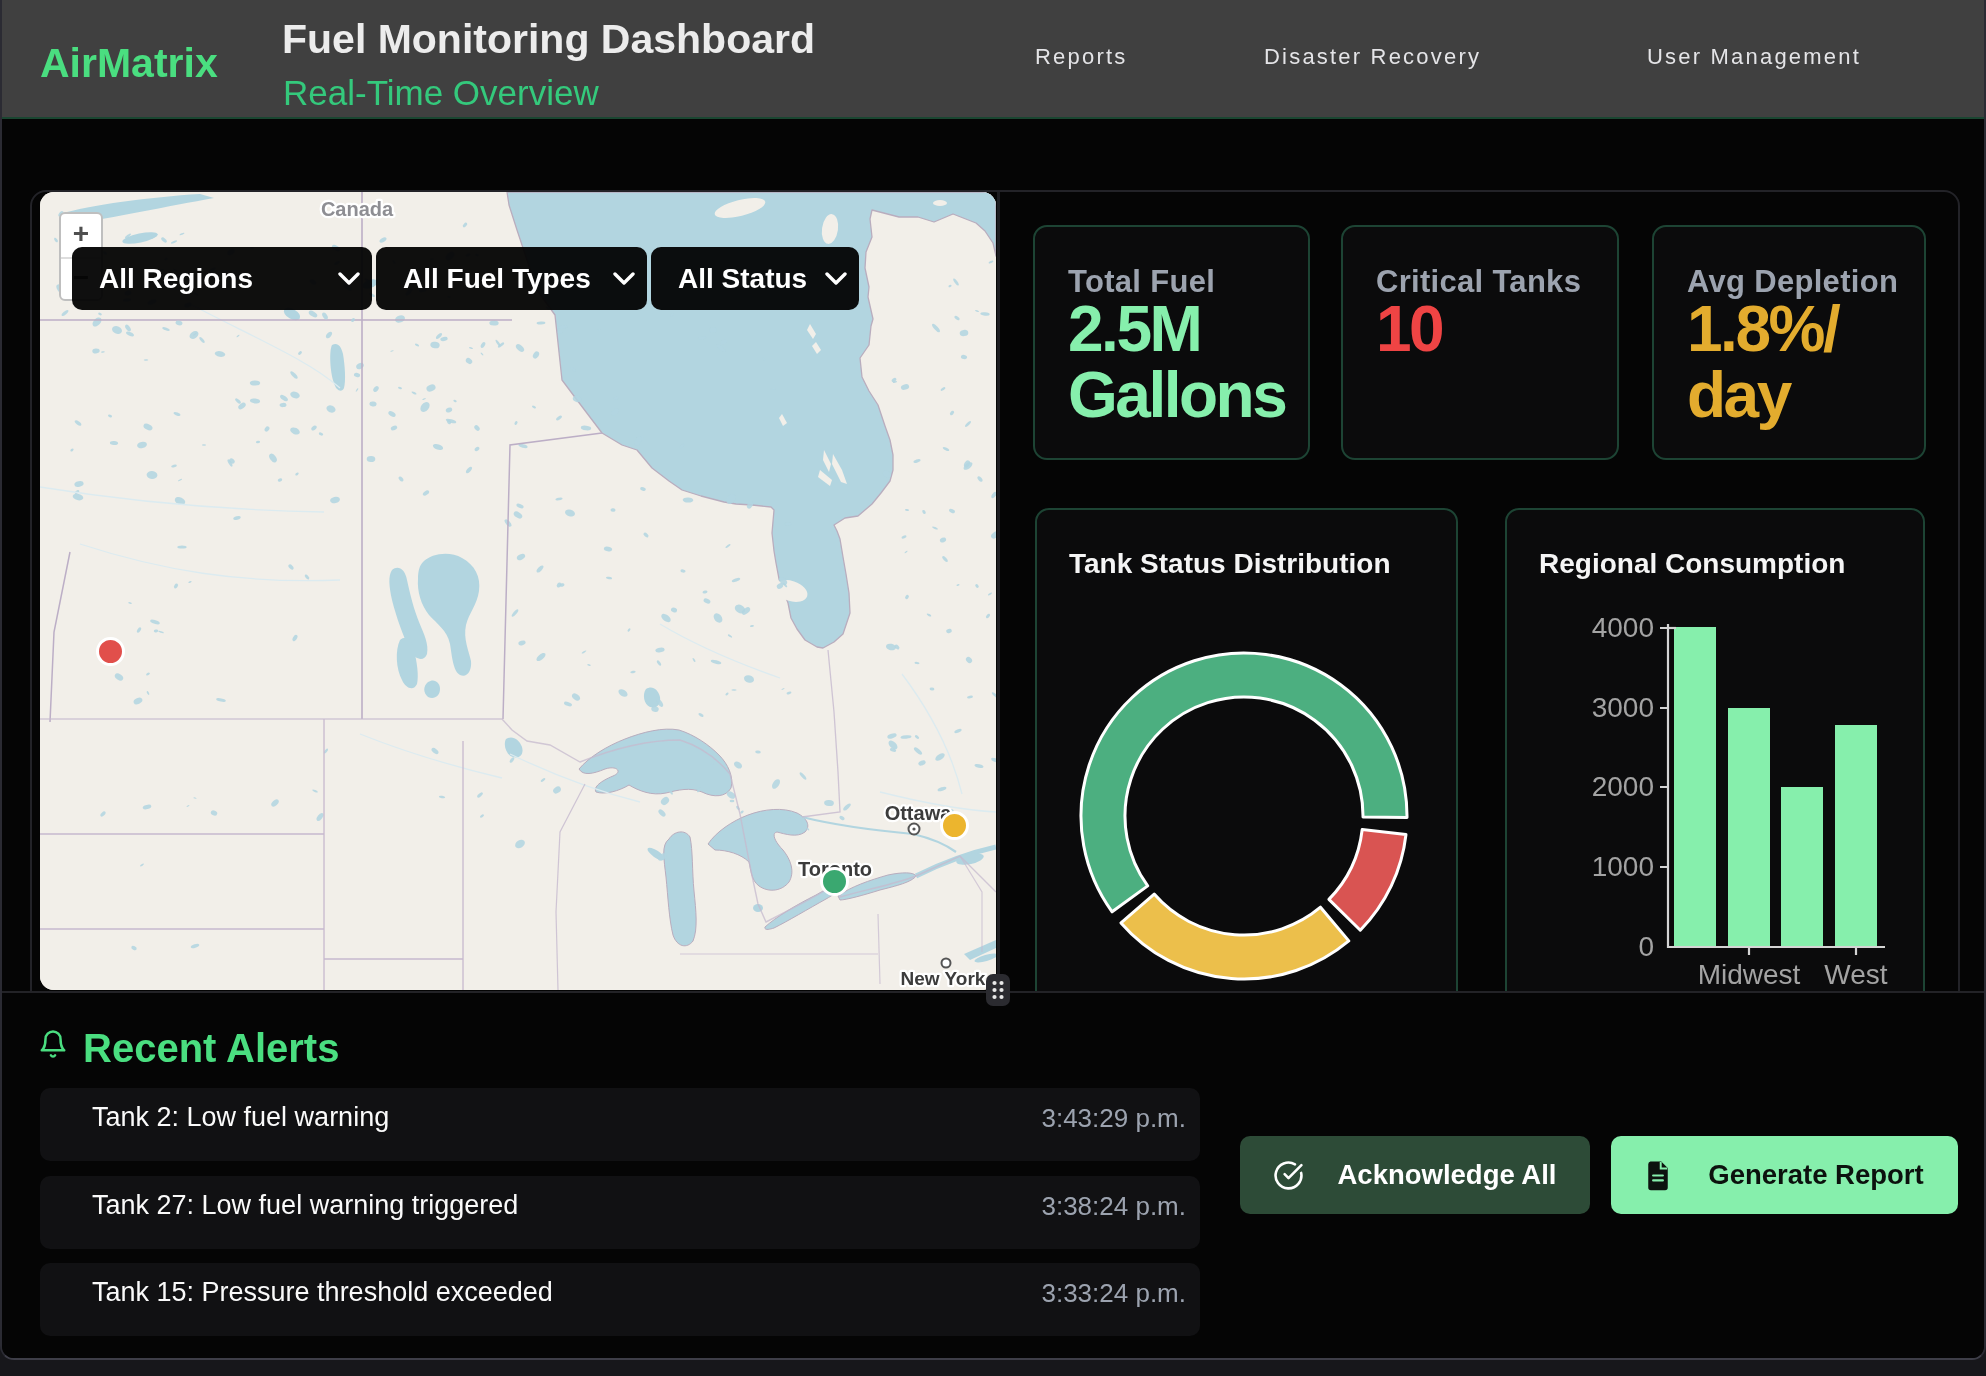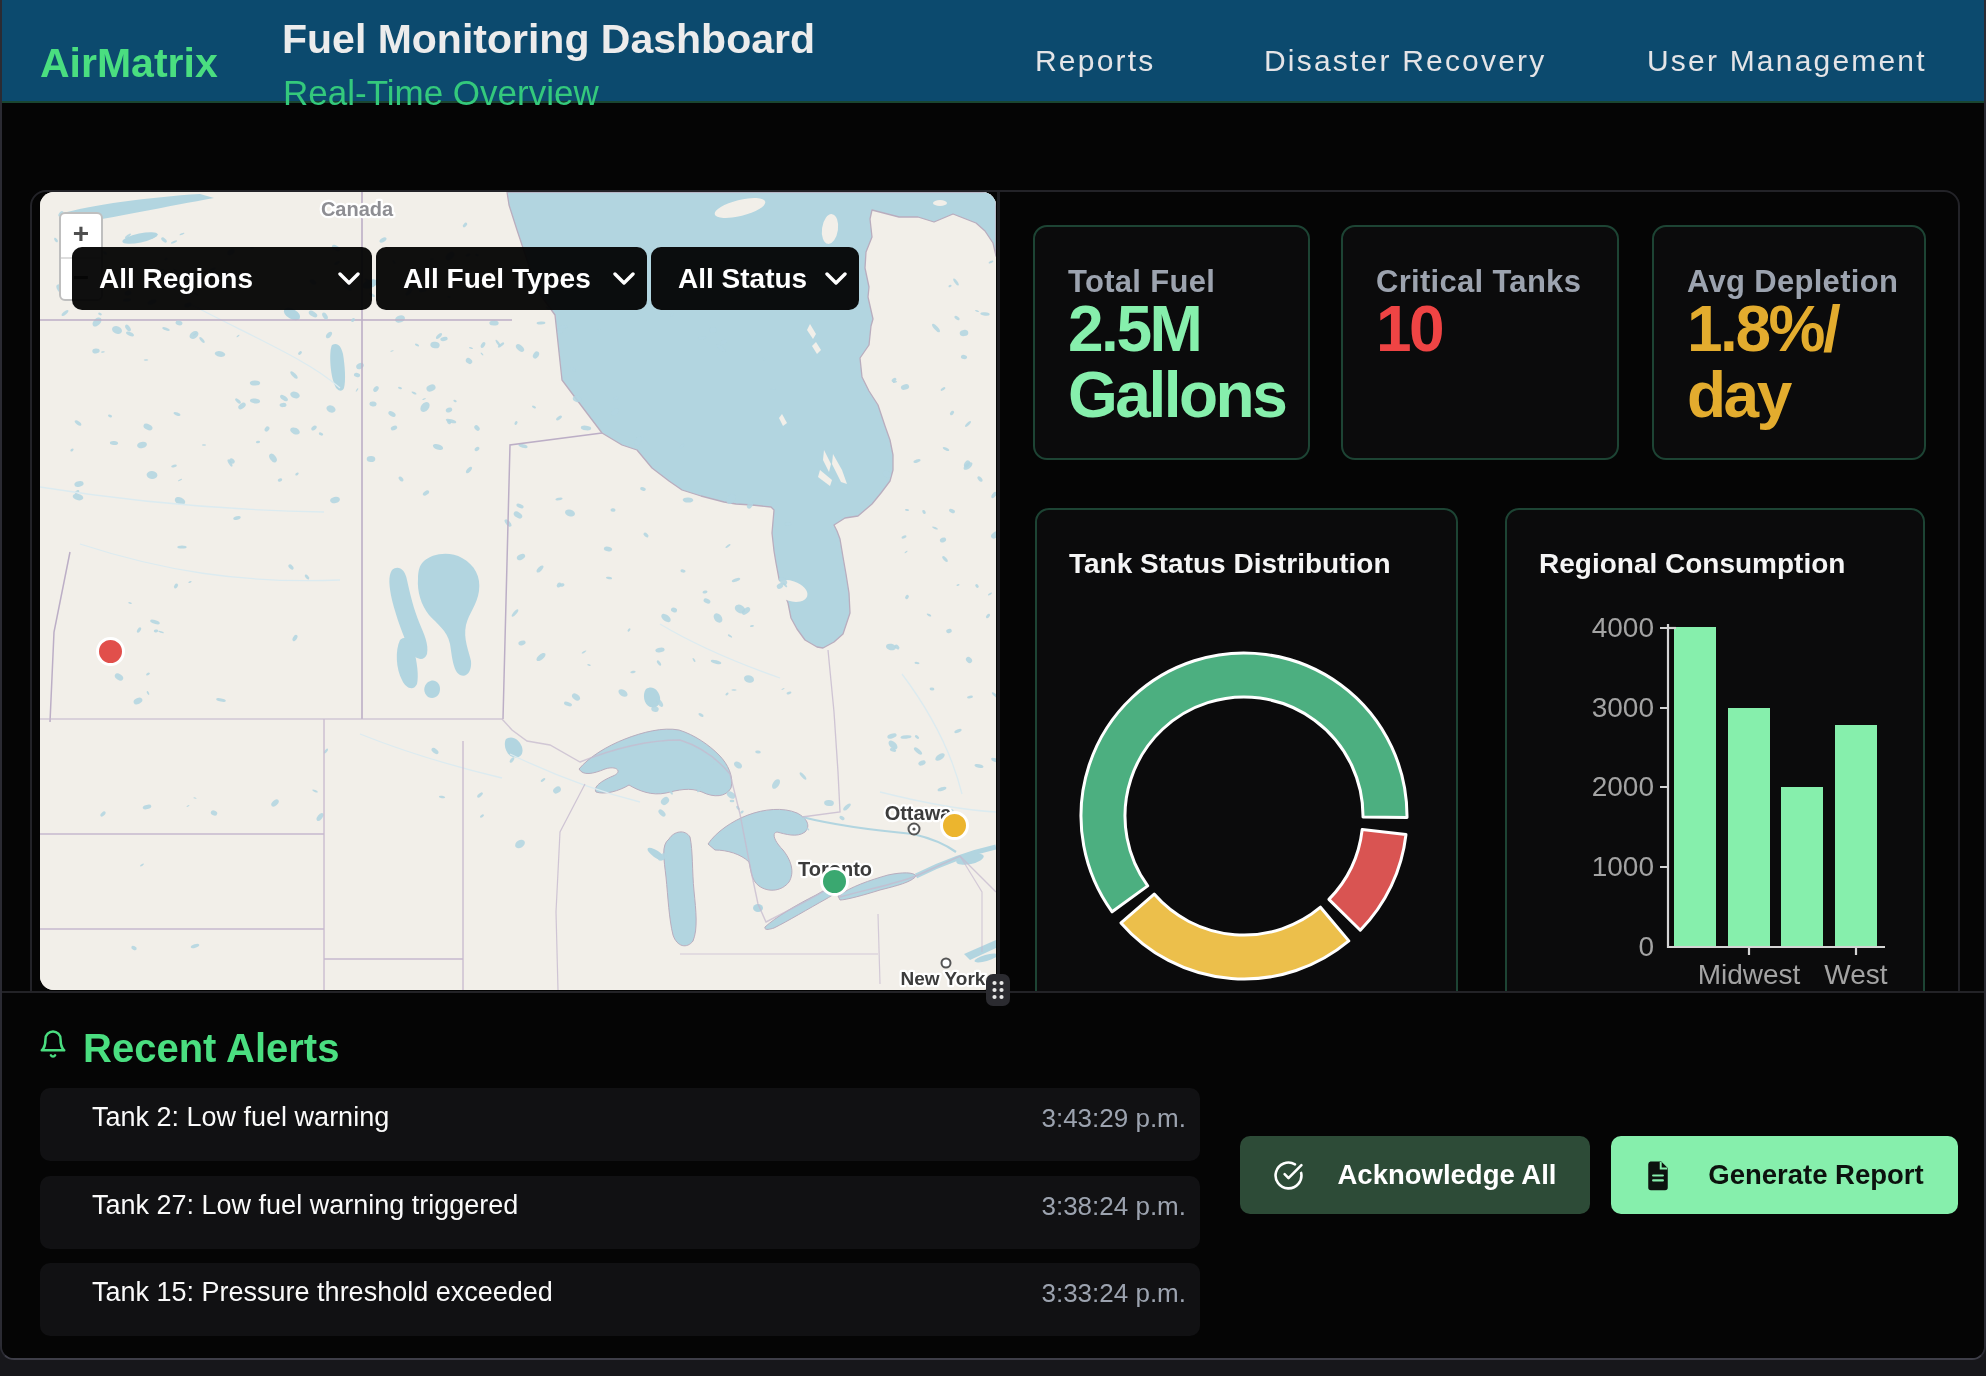--- a/index.html
+++ b/index.html
@@ -3,26 +3,26 @@
 <meta charset="utf-8">
 <style>
   * { margin:0; padding:0; box-sizing:border-box; }
   html,body { background:#17171b; }
   body { font-family:"Liberation Sans", sans-serif; -webkit-font-smoothing:antialiased; }
   #page { position:relative; width:1986px; height:1376px; overflow:hidden; background:#17171b; }
   #app { position:absolute; left:0; top:0; width:1986px; height:1360px; background:#050505;
          border:2px solid #2b2b33; border-top:none; border-bottom-color:#3e3e48; border-radius:0 0 14px 14px; overflow:hidden; }
   .abs { position:absolute; }
   
-  #header { position:absolute; left:0; top:0; width:100%; height:103px; background:#0c4a6e;
+  #header { position:absolute; left:0; top:0; width:100%; height:119px; background:#404040;
             border-bottom:2px solid #1a4631; }
   #logo { position:absolute; left:38px; top:40px; font-size:41px; font-weight:bold; color:#4ade80; letter-spacing:0px;}
   #title { position:absolute; left:280px; top:16px; font-size:41px; font-weight:bold; color:#ececec; }
   #subtitle { position:absolute; left:281px; top:73px; font-size:35px; color:#34c97c; }
-  .nav { position:absolute; top:44px; font-size:30px; color:#e4e4e7; letter-spacing:2.2px; }
+  .nav { position:absolute; top:44px; font-size:22px; color:#e4e4e7; letter-spacing:2.2px; }
   
   #wrap { position:absolute; left:28px; top:190px; width:1930px; height:860px;
           border:2px solid #232328; border-radius:16px; }
   
   #map { position:absolute; left:38px; top:192px; width:956px; height:798px; border-radius:14px;
          overflow:hidden; background:#f2efe9; }
   #divider { position:absolute; left:995px; top:192px; width:3px; height:798px; background:#1d1d21; }
   #grip { position:absolute; left:984px; top:974px; width:24px; height:32px; background:#2b2b30;
           border-radius:7px; z-index:30; }
   .pill { position:absolute; top:247px; height:63px; background:rgba(2,2,2,0.95); border-radius:10px;

